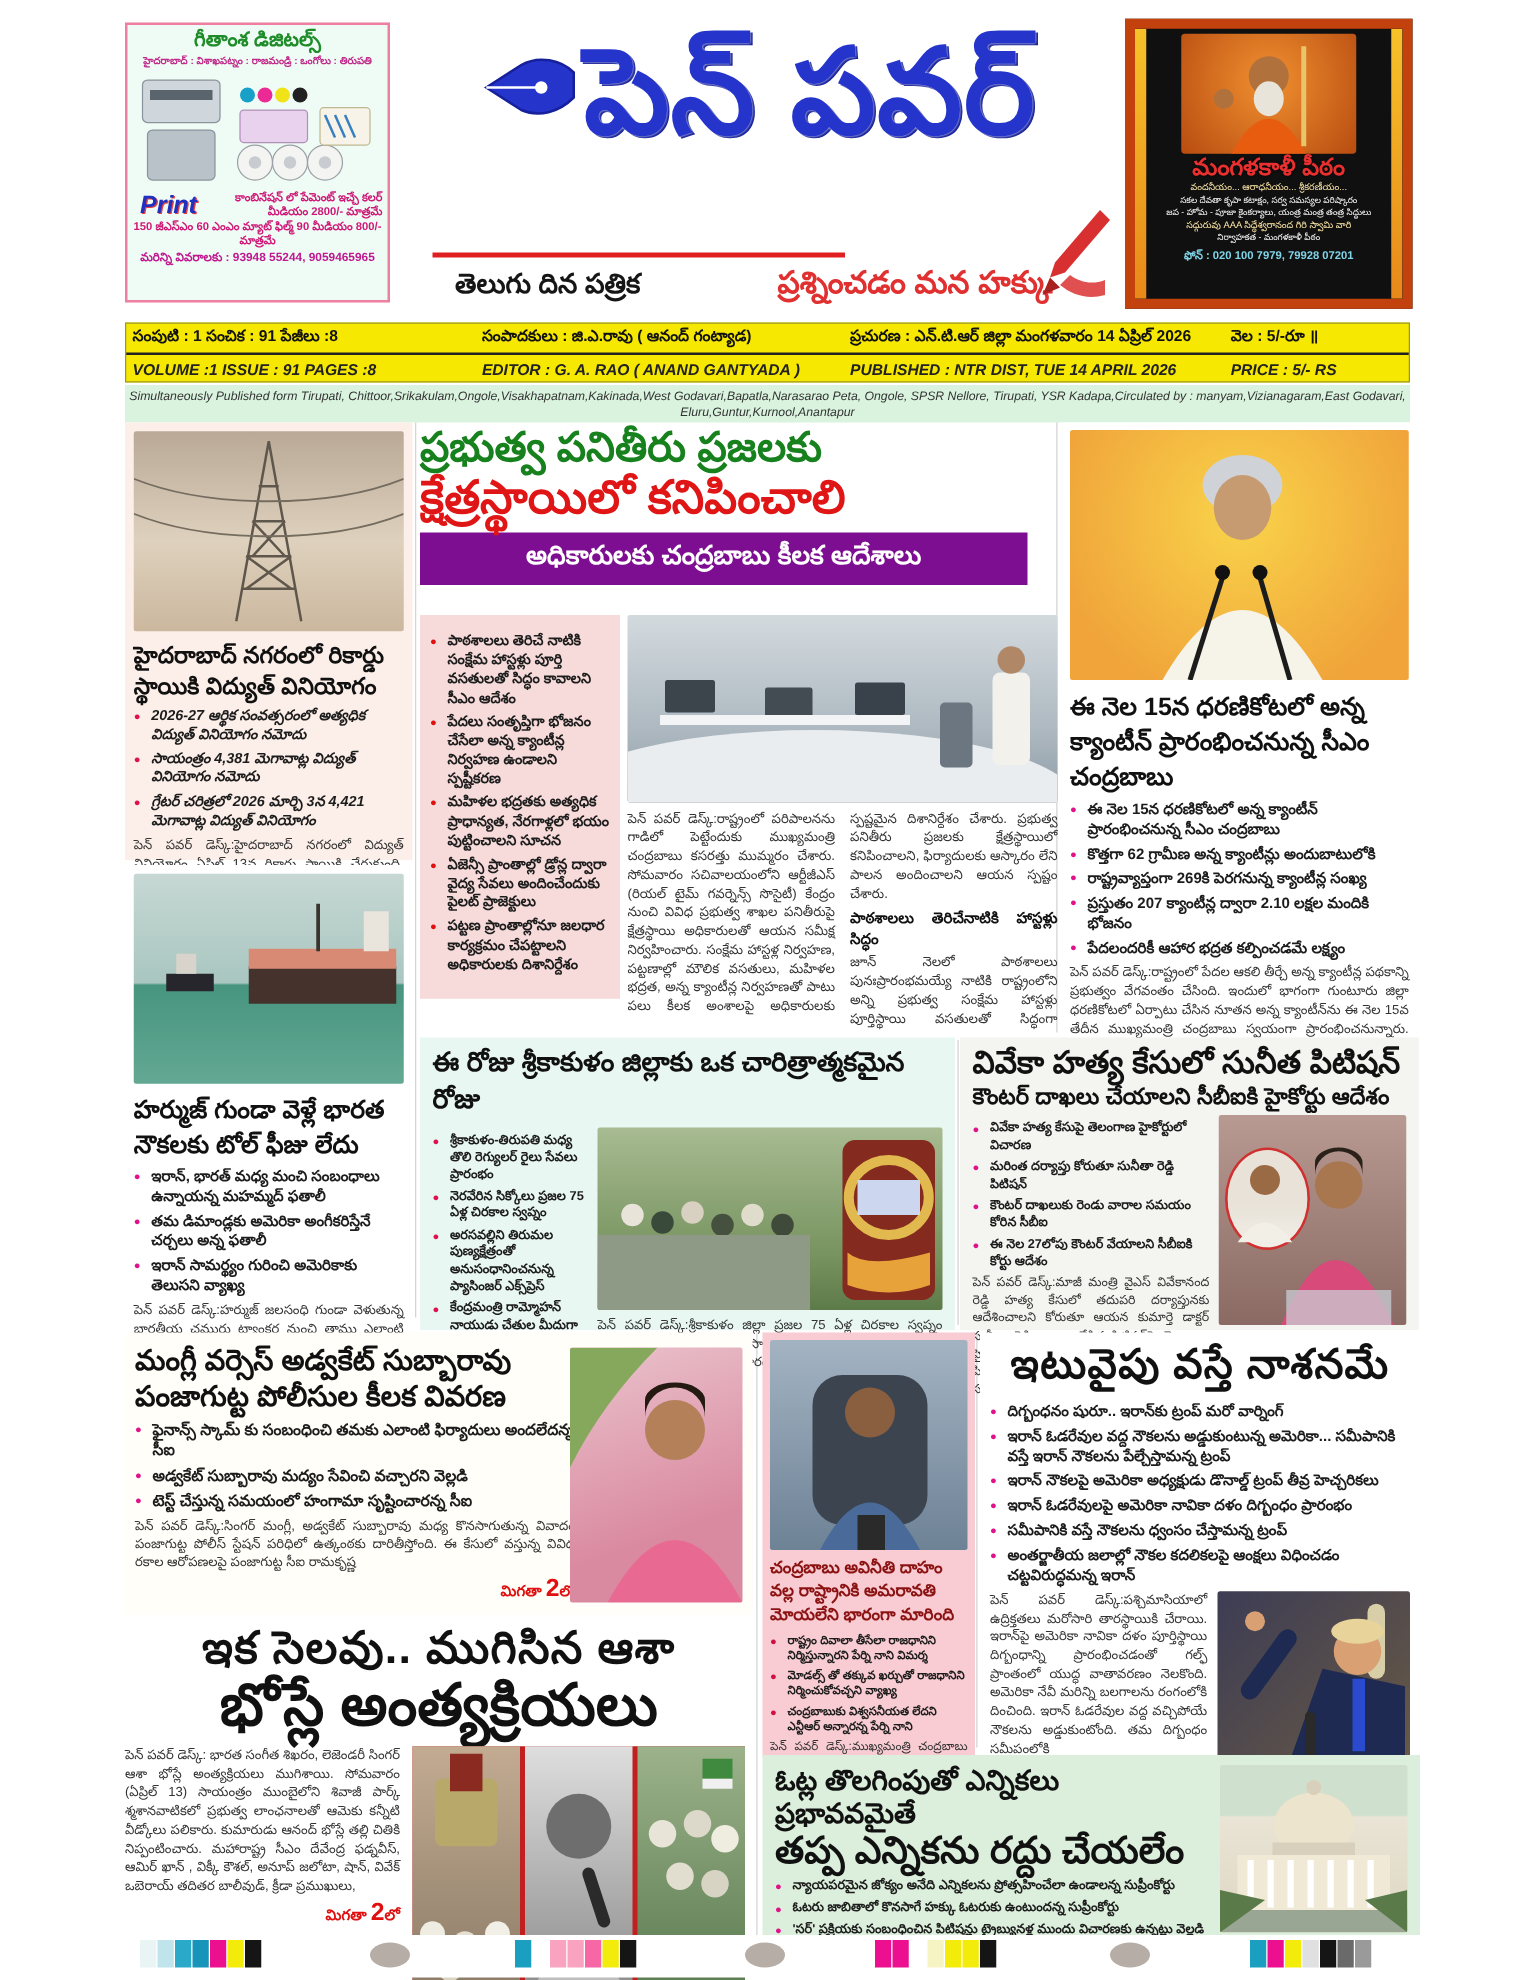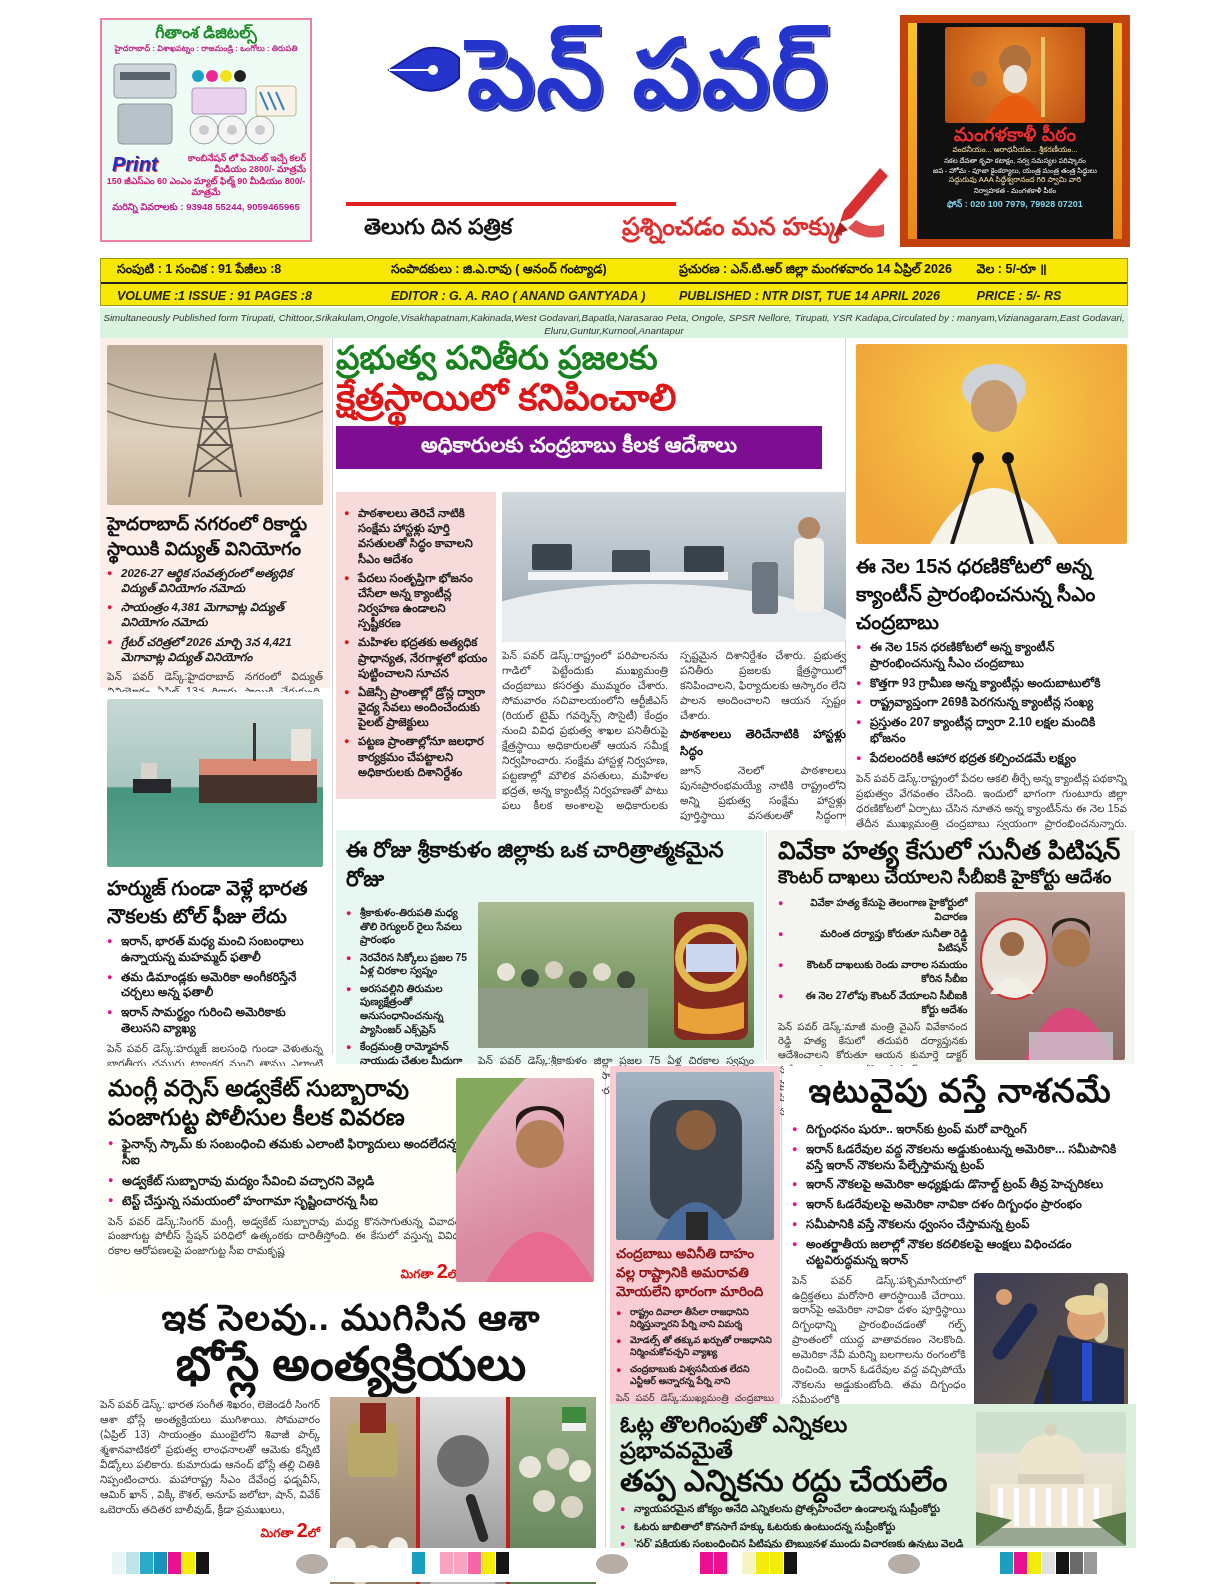--- a/index.html
+++ b/index.html
@@ -36,21 +36,21 @@
   .ad-right{left:900px;top:15px;width:230px;height:232px;background:#101010;border:8px solid #c2410c;box-sizing:border-box;text-align:center;overflow:hidden;}
   .ad-right .bar{position:absolute;top:0;bottom:0;width:9px;background:linear-gradient(180deg,#f7c22a,#e8881a);}
   .ad-right .bar.l{left:0;} .ad-right .bar.r{right:0;}
   .ad-right .swami{margin:4px auto 2px;width:140px;height:96px;border-radius:3px;background:radial-gradient(circle at 50% 40%,#f09030,#b84c10);position:relative;}
   .ad-right .t{color:#e83030;font-weight:900;font-size:19px;text-shadow:0 0 2px #000;line-height:1.05;}
   .ad-right .s{color:#ffe9a8;font-size:7.5px;line-height:1.45;}
   .ad-right .s2{color:#fff;font-size:7px;line-height:1.4;}
   .ad-right .ph{color:#7fd4e8;font-weight:800;font-size:9px;margin-top:3px;}
   
   .infobar{left:100px;top:258px;width:1028px;height:48px;background:#f6e800;border:1px solid #9a9a22;box-sizing:border-box;}
-  .infobar .row{display:flex;align-items:center;height:23px;padding:0 16px;}
+  .infobar .row{display:flex;align-items:center;height:23px;padding:0 5px;}
   .infobar .row.telugu{font-weight:800;font-size:12.5px;border-bottom:2px solid #222;}
   .infobar .row.english{font-style:italic;font-weight:700;font-size:12.5px;color:#222;}
   .infobar .c1{width:25%;} .infobar .c2{width:30%;margin-left:34px;} .infobar .c3{width:31%;} .infobar .c4{width:14%;}
   .dist{left:100px;top:308px;width:1028px;height:30px;background:#d9f3de;font-size:9.8px;font-style:italic;color:#333;text-align:center;line-height:1.35;padding-top:3px;box-sizing:border-box;}
   
   .lead-h{left:336px;top:340px;width:502px;}
   .lead-h .g{font-size:33px;font-weight:900;color:#17811d;line-height:1.12;}
   .lead-h .r{font-size:37px;font-weight:900;color:#e01616;line-height:1.12;}
   .strap{margin-top:8px;width:486px;background:#7d0e92;color:#fff;font-size:21px;font-weight:800;text-align:center;padding:7px 0;}
   .lead-bullets{left:336px;top:492px;width:160px;height:307px;background:#f6dbda;padding:10px 8px;box-sizing:border-box;}
@@ -74,21 +74,21 @@
   .sk-row{display:flex;gap:10px;}
   .sk-left{width:122px;}
   .sk-left li{font-size:10.3px;margin:5px 0;}
   .sk-right{width:276px;}
   .ph-train{height:146px;background:linear-gradient(180deg,#a8bb92,#77935f 70%,#5d7a49);}
   .a-viveka{left:768px;top:830px;width:367px;height:234px;background:#f4f4f1;padding:6px 10px;}
   .a-viveka .h1{font-size:25px;font-weight:900;line-height:1.15;}
   .a-viveka .h2{font-size:18px;font-weight:800;line-height:1.2;margin:2px 0 4px;}
   .vv-row{display:flex;gap:8px;}
   .vv-left{width:190px;}
-  .vv-left li{font-size:10.2px;margin:4px 0;text-align:right;}
+  .vv-left li{font-size:10.2px;margin:4px 0;}
   .ph-viveka{width:150px;height:168px;background:linear-gradient(180deg,#b89a92,#8a6a62);}
   .vv-inset{position:absolute;left:5px;top:26px;width:64px;height:78px;border:2px solid #d03030;border-radius:50%;background:linear-gradient(180deg,#e8e2d8 55%,#f2efe8);}
   .a-mangli{left:100px;top:1066px;width:502px;height:226px;background:#fffef8;padding:8px;}
   .a-mangli h3{font-size:23px;font-weight:800;line-height:1.25;width:352px;}
   .mg-text{width:352px;}
   .mg-text li{font-size:12.5px;}
   .ph-mangli{position:absolute;right:8px;top:12px;width:138px;height:204px;background:linear-gradient(160deg,#eac3cd,#da8aa0 70%);}
   .a-asha{left:100px;top:1294px;width:502px;height:262px;background:#fff;padding:4px 0;}
   .a-asha .h1{font-size:36px;font-weight:900;letter-spacing:1px;text-align:center;line-height:1.1;}
   .a-asha .h2{font-size:47px;font-weight:900;text-align:center;line-height:1.1;}
@@ -309,21 +309,21 @@
         <path d="M74 200 Q138 88 202 200 Z" fill="#f6f3e8"></path>
         <line x1="96" y1="200" x2="122" y2="118" stroke="#1c1c1c" stroke-width="4"></line>
         <line x1="176" y1="200" x2="152" y2="118" stroke="#1c1c1c" stroke-width="4"></line>
         <circle cx="122" cy="114" r="6" fill="#111"></circle>
         <circle cx="152" cy="114" r="6" fill="#111"></circle>
       </svg>
     </div>
     <h3>ఈ నెల 15న ధరణికోటలో అన్న క్యాంటీన్ ప్రారంభించనున్న సీఎం చంద్రబాబు</h3>
     <ul class="bul fs12" style="--dot:#e0128a;">
       <li>ఈ నెల 15న ధరణికోటలో అన్న క్యాంటీన్ ప్రారంభించనున్న సీఎం చంద్రబాబు</li>
-      <li>కొత్తగా 93 గ్రామీణ అన్న క్యాంటీన్లు అందుబాటులోకి</li>
+      <li>కొత్తగా 62 గ్రామీణ అన్న క్యాంటీన్లు అందుబాటులోకి</li>
       <li>రాష్ట్రవ్యాప్తంగా 269కి పెరగనున్న క్యాంటీన్ల సంఖ్య</li>
       <li>ప్రస్తుతం 207 క్యాంటీన్ల ద్వారా 2.10 లక్షల మందికి భోజనం</li>
       <li>పేదలందరికీ ఆహార భద్రత కల్పించడమే లక్ష్యం</li>
     </ul>
     <p class="body-txt fs105">పెన్ పవర్ డెస్క్:రాష్ట్రంలో పేదల ఆకలి తీర్చే అన్న క్యాంటీన్ల పథకాన్ని ప్రభుత్వం వేగవంతం చేసింది. ఇందులో భాగంగా గుంటూరు జిల్లా ధరణికోటలో ఏర్పాటు చేసిన నూతన అన్న క్యాంటీన్‌ను ఈ నెల 15వ తేదీన ముఖ్యమంత్రి చంద్రబాబు స్వయంగా ప్రారంభించనున్నారు. పేదలు, కార్మికులు, విద్యార్థులకు తక్కువ ధరకే నాణ్యమైన భోజనం అందించడమే ఈ పథకం ముఖ్య ఉద్దేశం. 'అందరికీ ఆహార భద్రత' అనే నినాదంతో ప్రభుత్వం ఈ కార్యక్రమాన్ని ముందుకు తీసుకెళ్తోంది. ఇప్పటికే రాష్ట్రవ్యాప్తంగా 207 అన్న క్యాంటీన్ల ద్వారా రోజూ 2.10 లక్షల మందికి</p>
     <div class="more"><span>మిగతా </span><b>2</b><span>లో</span></div>
   </section>
 
   <section class="abs article a-sk">
     <h3>ఈ రోజు శ్రీకాకుళం జిల్లాకు ఒక చారిత్రాత్మకమైన రోజు</h3>

